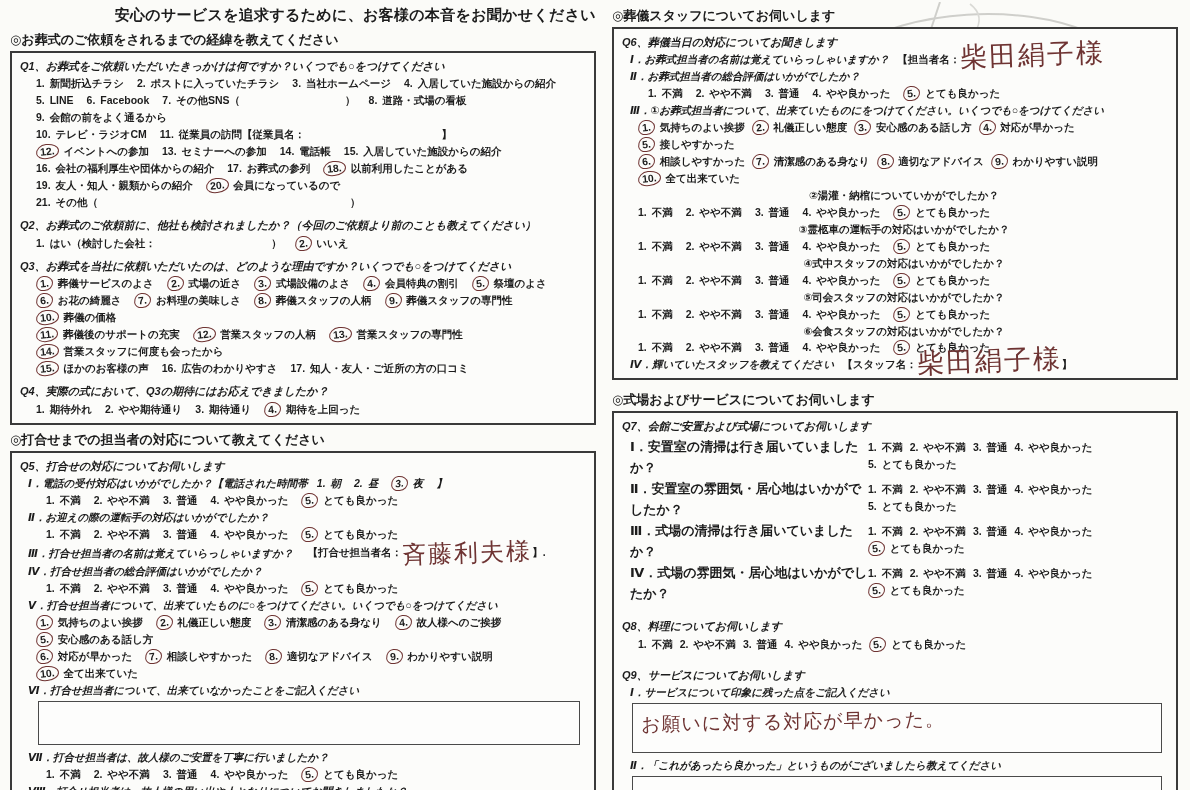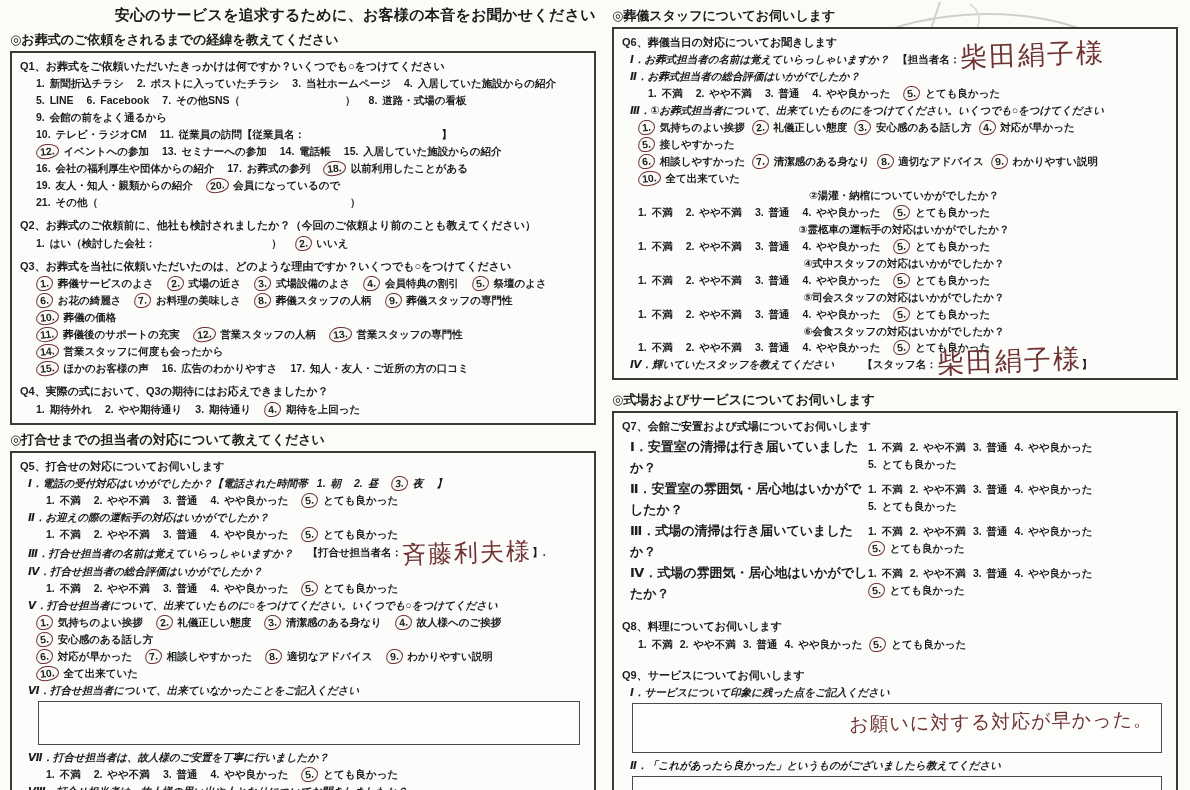--- a/index.html
+++ b/index.html
@@ -9,21 +9,21 @@
     color:#1c1c1c;
     font-family:"Liberation Sans","DejaVu Sans",sans-serif;
     font-weight:bold;
   }
   .sheet{display:flex;gap:16px;padding:6px 8px 0 10px;box-sizing:border-box;}
   .col-l{width:586px;flex:none;}
   .col-r{width:566px;flex:none;position:relative;}
   .page-title{font-size:15px;font-weight:bold;margin:0 0 6px 0;letter-spacing:.3px;text-align:right;}
   .sec-h{font-size:13px;font-weight:bold;margin:1px 0 2px 0;}
   .qbox{border:2px solid #3a3a3a;background:#fcfcfa;padding:3px 8px 5px 8px;margin:0 0 6px 0;}
-  .qtitle{font-size:11px;margin:3px 0 1px 0;line-height:1.4;}
+  .qtitle{font-size:11px;margin:3px 0 1px 0;line-height:1.4;font-style:italic;}
   .optline{margin-left:16px;font-size:10.5px;line-height:1.62;}
   .optline .opt{margin-right:13px;white-space:nowrap;}
   .optline.tight .opt{margin-right:7px;}
   .opt .num{margin-right:2px;}
   .lbl{display:block;margin-left:8px;font-size:10.5px;line-height:1.62;font-style:italic;}
   .sublbl{display:block;margin-left:18px;font-size:10.5px;line-height:1.6;text-align:center;}
   .circ{
     display:inline-block;border:1.7px solid #6e3332;
     border-radius:47% 53% 55% 45% / 60% 48% 52% 40%;
     padding:0 3px;margin:-2px 0;line-height:1.2;
@@ -131,21 +131,21 @@
       <span class="sublbl">③霊柩車の運転手の対応はいかがでしたか？</span>
       <div class="optline"><span class="opt"><span class="num">1.</span><span> 不満</span></span><span class="opt"><span class="num">2.</span><span> やや不満</span></span><span class="opt"><span class="num">3.</span><span> 普通</span></span><span class="opt"><span class="num">4.</span><span> やや良かった</span></span><span class="opt"><span class="num circ">5.</span><span> とても良かった</span></span></div>
       <span class="sublbl">④式中スタッフの対応はいかがでしたか？</span>
       <div class="optline"><span class="opt"><span class="num">1.</span><span> 不満</span></span><span class="opt"><span class="num">2.</span><span> やや不満</span></span><span class="opt"><span class="num">3.</span><span> 普通</span></span><span class="opt"><span class="num">4.</span><span> やや良かった</span></span><span class="opt"><span class="num circ">5.</span><span> とても良かった</span></span></div>
       <span class="sublbl">⑤司会スタッフの対応はいかがでしたか？</span>
       <div class="optline"><span class="opt"><span class="num">1.</span><span> 不満</span></span><span class="opt"><span class="num">2.</span><span> やや不満</span></span><span class="opt"><span class="num">3.</span><span> 普通</span></span><span class="opt"><span class="num">4.</span><span> やや良かった</span></span><span class="opt"><span class="num circ">5.</span><span> とても良かった</span></span></div>
       <span class="sublbl">⑥会食スタッフの対応はいかがでしたか？</span>
       <div class="optline"><span class="opt"><span class="num">1.</span><span> 不満</span></span><span class="opt"><span class="num">2.</span><span> やや不満</span></span><span class="opt"><span class="num">3.</span><span> 普通</span></span><span class="opt"><span class="num">4.</span><span> やや良かった</span></span><span class="opt"><span class="num circ">5.</span><span> とても良かった</span></span></div>
       <div class="nameline" style="margin-left:8px">
         <span class="lbl" style="margin-left:0">Ⅳ．輝いていたスタッフを教えてください</span>
-        <span class="bracket" style="margin-left:28px">【スタッフ名：</span>
+        <span class="bracket" style="margin-left:8px">【スタッフ名：</span>
         <span class="hand" style="margin-top:-6px">柴田絹子様</span>
         <span class="bracket">】</span>
       </div>
     </div>
 
     <div class="gap4"></div>
     <div class="sec-h">◎式場およびサービスについてお伺いします</div>
     <div class="qbox">
       <div class="qtitle">Q7、会館ご安置および式場についてお伺いします</div>
       <div class="row7">
@@ -165,21 +165,21 @@
           <span class="optline tight" style="margin-left:0"><span class="opt"><span class="num">1.</span><span> 不満</span></span><span class="opt"><span class="num">2.</span><span> やや不満</span></span><span class="opt"><span class="num">3.</span><span> 普通</span></span><span class="opt"><span class="num">4.</span><span> やや良かった</span></span><span class="opt"><span class="num circ">5.</span><span> とても良かった</span></span></span>
         </div>
       <div class="gap12"></div>
 
       <div class="qtitle">Q8、料理についてお伺いします</div>
       <div class="optline tight"><span class="opt"><span class="num">1.</span><span> 不満</span></span><span class="opt"><span class="num">2.</span><span> やや不満</span></span><span class="opt"><span class="num">3.</span><span> 普通</span></span><span class="opt"><span class="num">4.</span><span> やや良かった</span></span><span class="opt"><span class="num circ">5.</span><span> とても良かった</span></span></div>
       <div class="gap12"></div>
 
       <div class="qtitle">Q9、サービスについてお伺いします</div>
       <span class="lbl">Ⅰ．サービスについて印象に残った点をご記入ください</span>
-      <div class="writebox" style="height:44px;margin-left:10px;padding:2px 8px;text-align:right;">
+      <div class="writebox" style="height:44px;margin-left:10px;padding:2px 8px;">
         <span class="hand sm" style="transform:rotate(-1deg);margin-top:8px">お願いに対する対応が早かった。</span>
       </div>
       <span class="lbl">Ⅱ．「これがあったら良かった」というものがございましたら教えてください</span>
       <div class="writebox" style="height:46px;margin-left:10px"></div>
 
     </div>
   </div>
 </div>
 
 </body></html>

